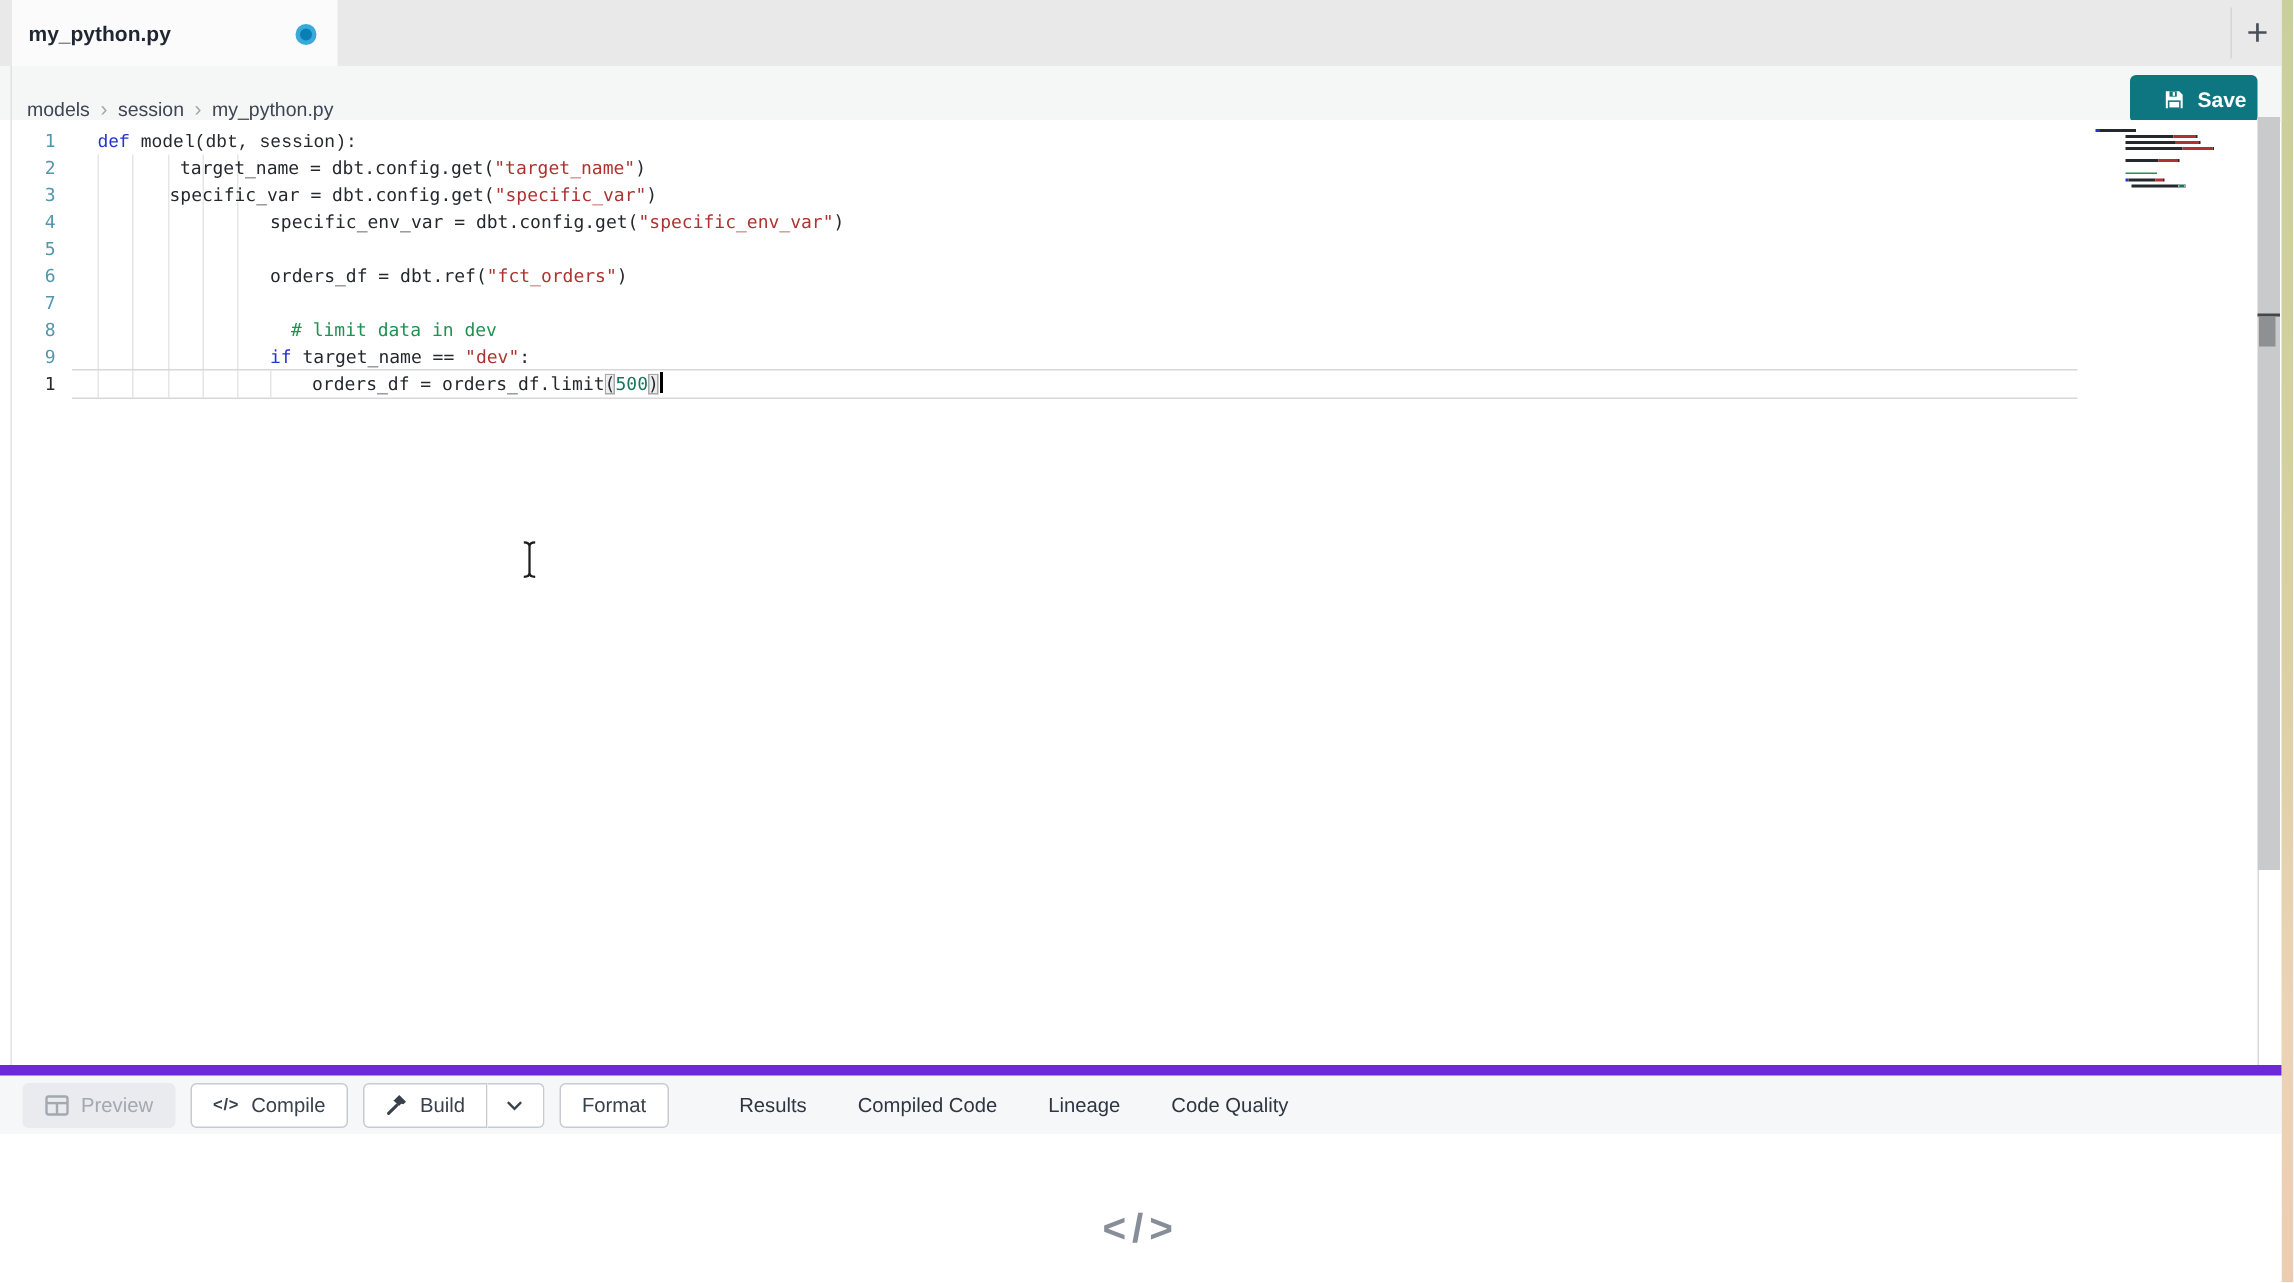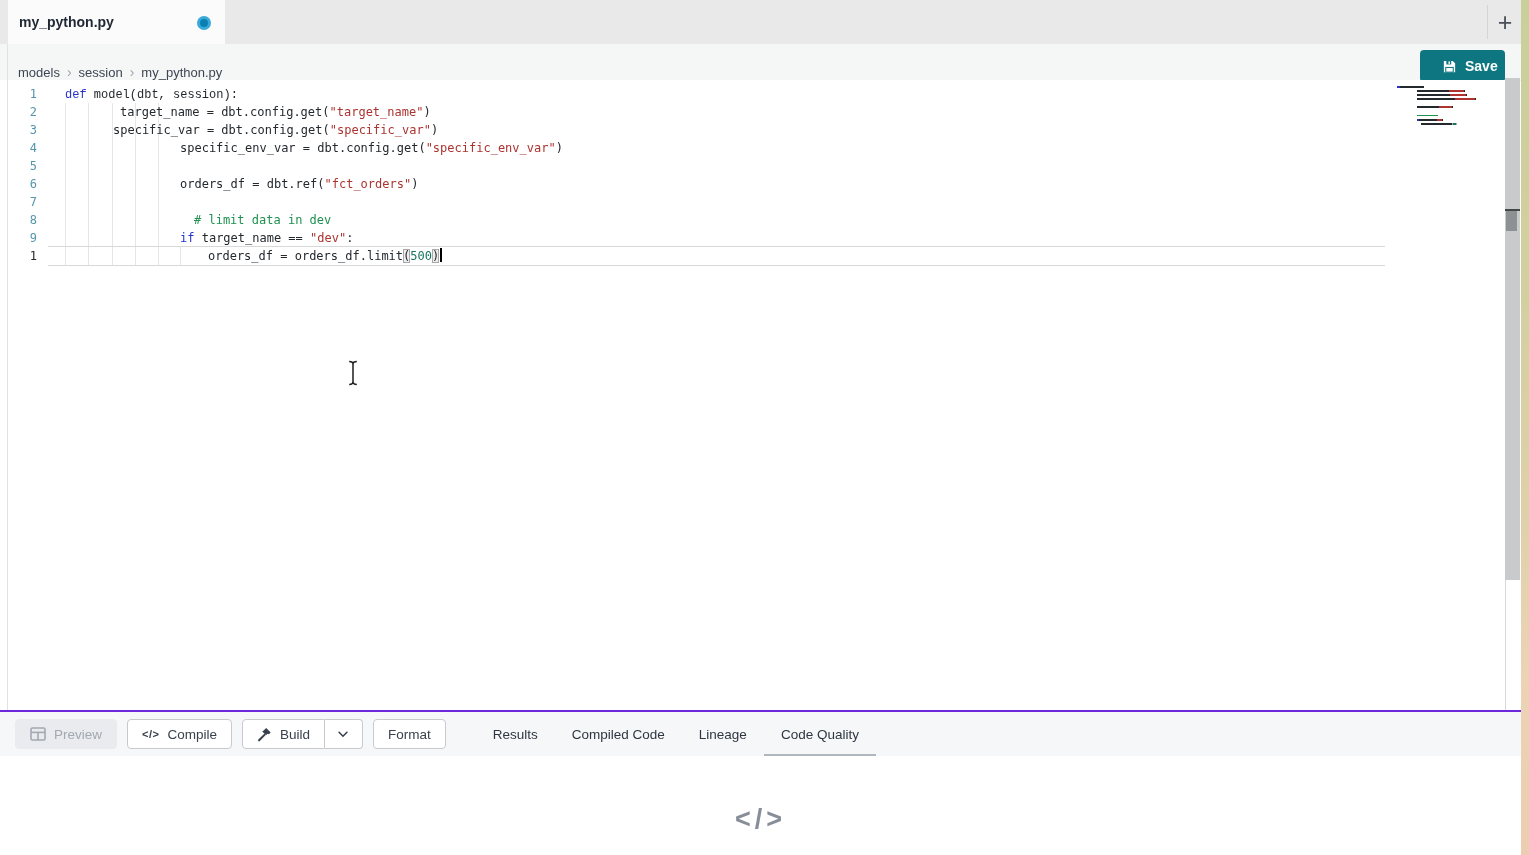--- a/index.html
+++ b/index.html
@@ -57,21 +57,21 @@
 
   .leftline{position:absolute;left:7px;top:44px;width:1px;height:666px;background:#e2e2e3;}
   .scrollbar{position:absolute;left:1505px;top:78px;width:15px;height:502px;background:#c9cacb;}
   .sthumb{position:absolute;left:1px;top:133px;width:11px;height:20px;background:#8e9194;}
   .sline{position:absolute;left:0;top:131px;width:15px;height:2px;background:#44474a;}
   .vline{position:absolute;left:1505px;top:580px;width:1px;height:130px;background:#d8d8d8;}
   .ibeam{position:absolute;left:346px;top:359px;}
 
   
   .toolbar{position:absolute;left:0;top:710px;width:1521px;height:46px;background:#f6f7f8;
-       border-top:2px solid #6d28d9;box-sizing:border-box;display:flex;align-items:center;}
+       border-top:7px solid #6d28d9;box-sizing:border-box;display:flex;align-items:center;}
   .btnrow{display:flex;align-items:center;gap:10px;padding-left:15px;}
   .btn{height:30px;display:inline-flex;align-items:center;gap:8px;padding:0 14px;border:1px solid #c7cbd0;
        border-radius:4px;background:#fff;font-size:13.5px;color:#39414d;cursor:pointer;
        font-family:"Liberation Sans",sans-serif;}
   .btn.disabled{background:#e9ebee;border-color:#e9ebee;color:#a3a9b1;cursor:default;}
   .btn .ic{display:inline-flex;align-items:center;}
   .codeglyph{font-size:11px;font-weight:700;letter-spacing:0.5px;}
   .btn-group{display:inline-flex;}
   .btn-group .btn:first-child{border-radius:4px 0 0 4px;}
   .btn-group .btn.caretbtn{border-radius:0 4px 4px 0;border-left:none;width:38px;justify-content:center;padding:0;}

